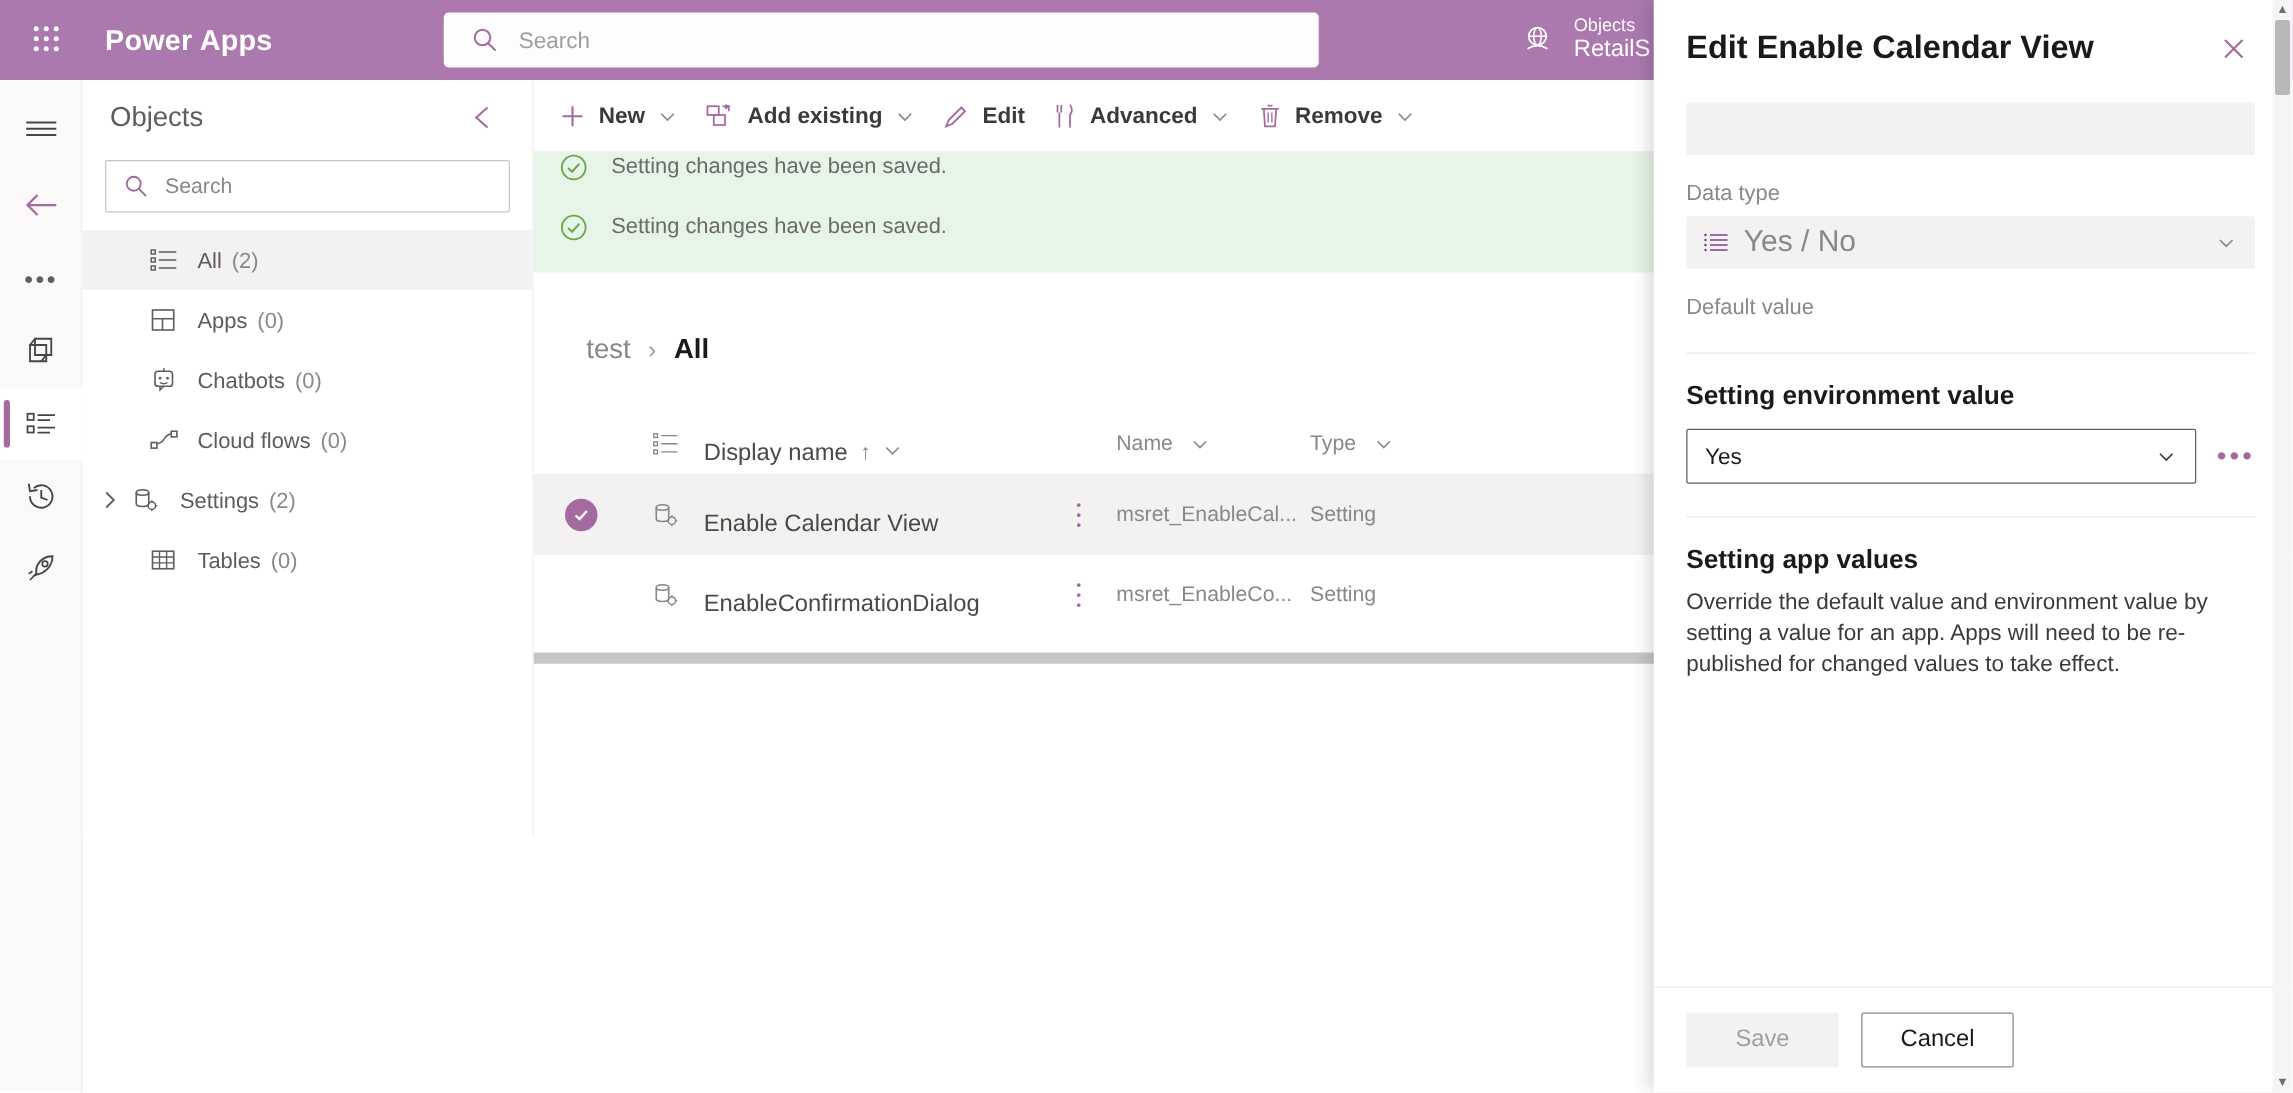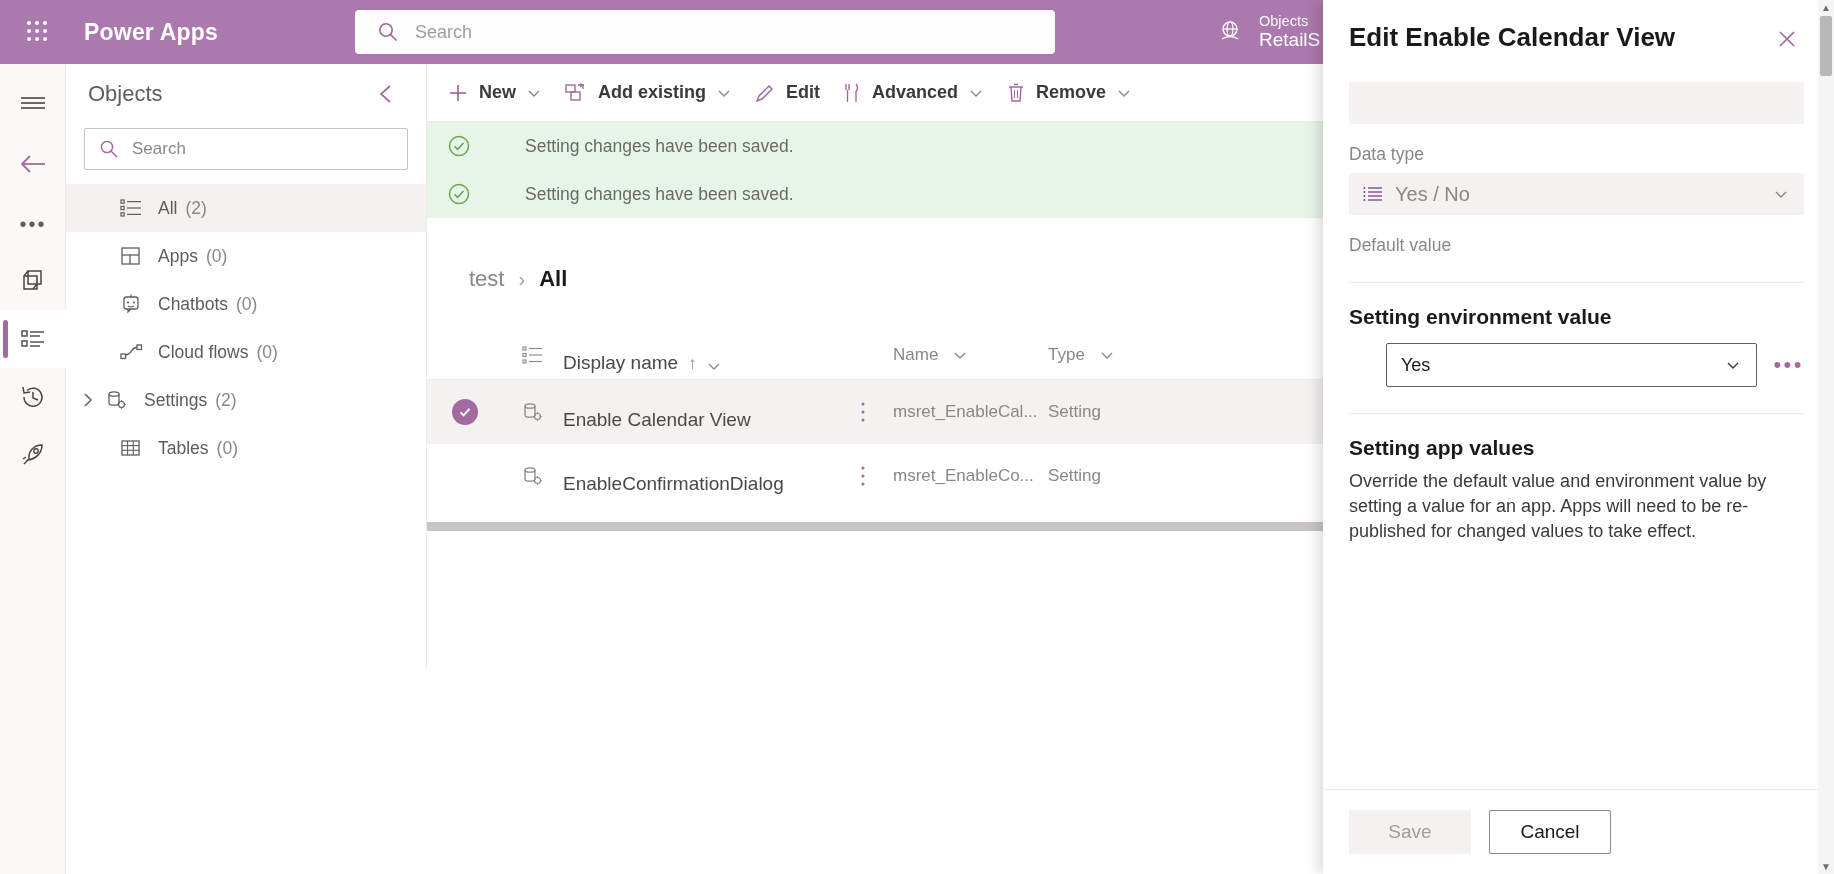--- a/index.html
+++ b/index.html
@@ -94,38 +94,38 @@
   }
   .cmd {
     display: flex; align-items: center; height: 42px; padding: 0 10px; cursor: pointer;
     color: #3b3a39; font-size: 18px; border-radius: 2px;
   }
   .cmd .cico { display: flex; margin-right: 10px; }
   .cmd .cchev { display: flex; margin-left: 10px; }
 
   .notifs { }
   .notif {
-    background: #e7f5e9; height: 48px; display: flex; align-items: center; padding-left: 20px; gap: 36px;
+    background: #e7f5e9; height: 48px; display: flex; align-items: flex-start; padding-left: 20px;
   }
   .notif .chk { display: flex; margin-right: 18px; }
   .notif .ntext { color: #6b6a68; font-size: 17.5px; }
 
   .crumbs { display: flex; align-items: baseline; padding: 48px 0 0 42px; }
   .crumb { font-size: 22px; color: #8a8886; cursor: pointer; }
   .crumb.current { color: #1b1a19; font-weight: bold; cursor: default; }
   .crumb-sep { margin: 0 14px; color: #a19f9d; font-size: 20px; }
 
   
   .tbl { margin-top: 38px; }
   .trow { display: flex; align-items: center; height: 64px; }
   .thead { height: 50px; color: #6b6a68; font-size: 18px; border-bottom: 1px solid #f0eeed; }
   .trow.selected { background: #f3f2f1; }
   .c-check { width: 76px; display: flex; align-items: center; justify-content: center; }
   .c-icon { width: 60px; display: flex; align-items: center; justify-content: center; }
-  .c-name { width: 270px; display: flex; align-items: flex-end; color: #4a4947; font-size: 19px;
+  .c-name { width: 270px; display: flex; align-items: flex-start; color: #4a4947; font-size: 19px;
             overflow: hidden; white-space: nowrap; margin-top: 16px; }
   .c-menu { width: 60px; display: flex; align-items: center; justify-content: center; cursor: pointer; }
   .c-logical { width: 155px; color: #8a8886; font-size: 17px; overflow: hidden; white-space: nowrap; }
   .c-type { width: 140px; color: #8a8886; font-size: 17px; }
   .sel-circle {
     width: 26px; height: 26px; border-radius: 50%; background: #a4699f;
     display: flex; align-items: center; justify-content: center;
   }
   .hdr-sort { margin-left: 10px; color: #8a8886; font-size: 17px; }
   .hdr-chev { margin-left: 9px; display: inline-flex; vertical-align: middle; }
@@ -144,33 +144,32 @@
   }
   .panel-title { font-size: 26px; font-weight: bold; color: #1b1a19; }
   .panel-close { cursor: pointer; display: flex; padding: 6px; }
   .panel-body { flex: 1; overflow: hidden; padding: 0 30px 0 26px; position: relative; }
   .ghost-field {
     height: 42px; background: #f3f2f1; border-radius: 2px; margin-top: 26px;
   }
   .fld-label { font-size: 17.5px; color: #8a8886; margin-top: 20px; margin-bottom: 8px; }
   .fld-dd {
     height: 42px; background: #f3f2f1; border-radius: 2px;
-    display: flex; align-items: center; padding: 0 14px; color: #8a8886; font-size: 20px;
+    display: flex; align-items: center; padding: 0 14px; color: #8a8886; font-size: 24px;
   }
   .fld-dd .ddico { display: flex; margin-right: 12px; }
   .fld-dd .ddchev { margin-left: auto; display: flex; }
   .sec-div { height: 1px; background: #edebe9; margin-top: 26px; }
   .sec-title { font-size: 21px; font-weight: bold; color: #1b1a19; margin-top: 22px; }
   .sec-desc { font-size: 18px; color: #3b3a39; line-height: 1.38; margin-top: 9px; }
   .active-row { display: flex; align-items: center; margin-top: 14px; }
   .active-dd {
     flex: 1; height: 44px; border: 1px solid #605e5c; border-radius: 2px; background: #fff;
     display: flex; align-items: center; padding: 0 14px; color: #1b1a19; font-size: 18px;
     cursor: pointer;
-    margin-left: 37px;
   }
   .active-dd .ddchev { margin-left: auto; display: flex; }
   .ellipsis-btn {
     margin-left: 16px; color: #a4699f; font-size: 22px; letter-spacing: 2.5px;
     cursor: pointer; line-height: 1;
   }
   .panel-scroll {
     position: absolute; right: 4px; top: 360px; width: 5px; height: 330px;
     background: #c8c6c4; border-radius: 3px;
   }

